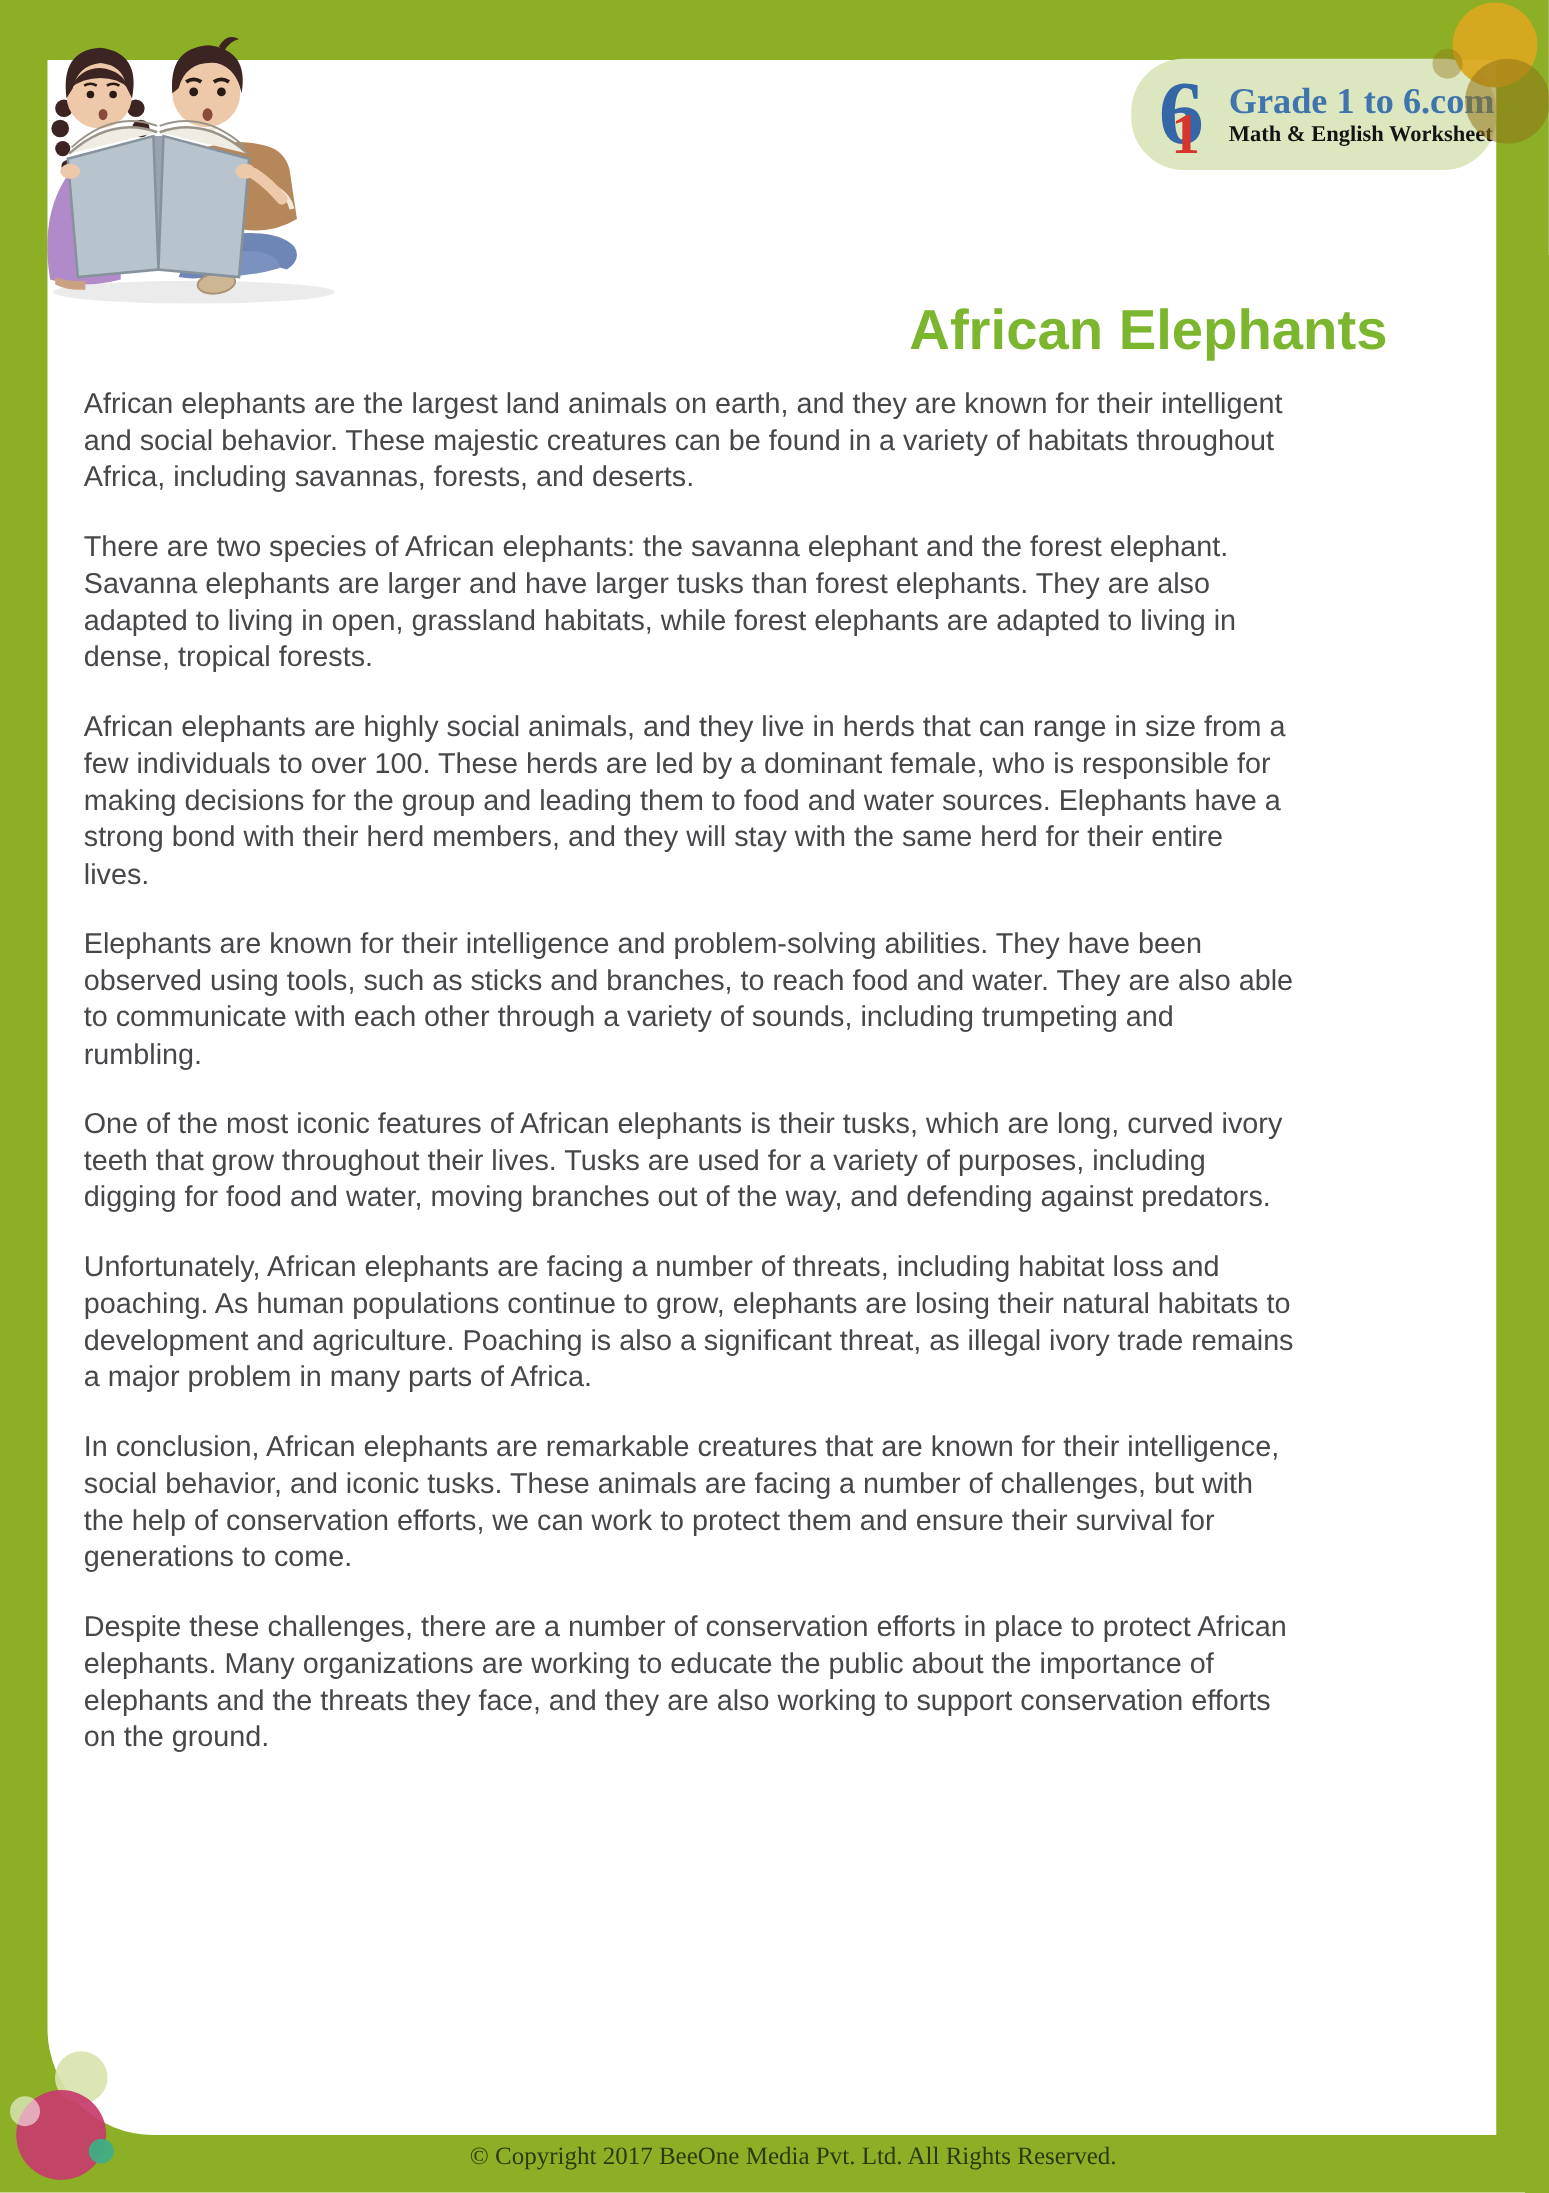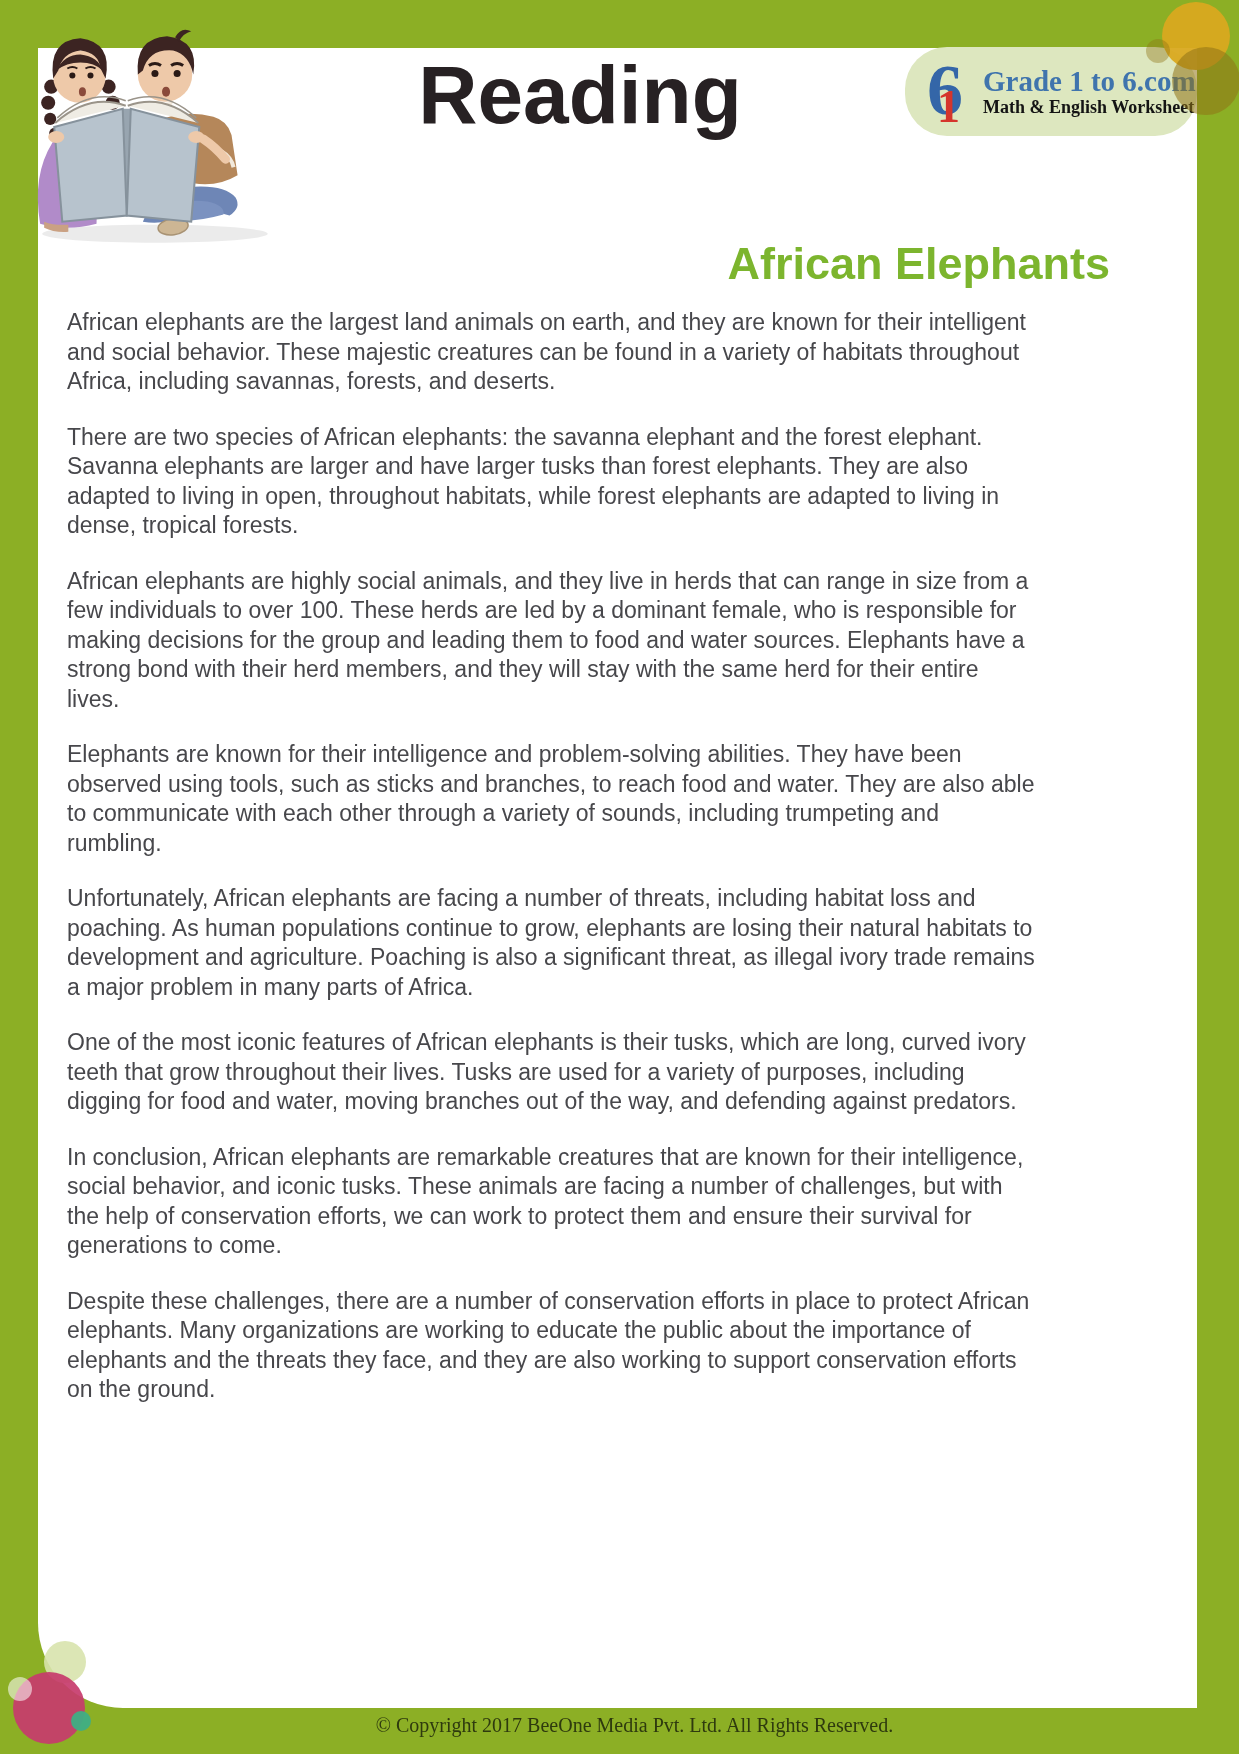--- a/index.html
+++ b/index.html
@@ -138,29 +138,28 @@
     <text x="0" y="58" class="logo-six">6</text>
     <text x="10" y="66" class="logo-one">1</text>
   </svg>
   <div class="logo-text">
     <div class="logo-site">Grade 1 to 6.com</div>
     <div class="logo-tagline">Math &amp; English Worksheet</div>
   </div>
 </div>
 
 <div class="title-block">
-  <div>Reading</div>
 </div>
 
 <div class="subtitle">African Elephants</div>
 
 <div class="passage">
   <p>African elephants are the largest land animals on earth, and they are known for their intelligent and social behavior. These majestic creatures can be found in a variety of habitats throughout Africa, including savannas, forests, and deserts.</p>
-  <p>There are two species of African elephants: the savanna elephant and the forest elephant. Savanna elephants are larger and have larger tusks than forest elephants. They are also adapted to living in open, throughout habitats, while forest elephants are adapted to living in dense, tropical forests.</p>
+  <p>There are two species of African elephants: the savanna elephant and the forest elephant. Savanna elephants are larger and have larger tusks than forest elephants. They are also adapted to living in open, grassland habitats, while forest elephants are adapted to living in dense, tropical forests.</p>
   <p>African elephants are highly social animals, and they live in herds that can range in size from a few individuals to over 100. These herds are led by a dominant female, who is responsible for making decisions for the group and leading them to food and water sources. Elephants have a strong bond with their herd members, and they will stay with the same herd for their entire lives.</p>
   <p>Elephants are known for their intelligence and problem-solving abilities. They have been observed using tools, such as sticks and branches, to reach food and water. They are also able to communicate with each other through a variety of sounds, including trumpeting and rumbling.</p>
+  <p>One of the most iconic features of African elephants is their tusks, which are long, curved ivory teeth that grow throughout their lives. Tusks are used for a variety of purposes, including digging for food and water, moving branches out of the way, and defending against predators.</p>
   <p>Unfortunately, African elephants are facing a number of threats, including habitat loss and poaching. As human populations continue to grow, elephants are losing their natural habitats to development and agriculture. Poaching is also a significant threat, as illegal ivory trade remains a major problem in many parts of Africa.</p>
-  <p>One of the most iconic features of African elephants is their tusks, which are long, curved ivory teeth that grow throughout their lives. Tusks are used for a variety of purposes, including digging for food and water, moving branches out of the way, and defending against predators.</p>
   <p>In conclusion, African elephants are remarkable creatures that are known for their intelligence, social behavior, and iconic tusks. These animals are facing a number of challenges, but with the help of conservation efforts, we can work to protect them and ensure their survival for generations to come.</p>
   <p>Despite these challenges, there are a number of conservation efforts in place to protect African elephants. Many organizations are working to educate the public about the importance of elephants and the threats they face, and they are also working to support conservation efforts on the ground.</p>
 </div>
 
 <div class="footer">© Copyright 2017 BeeOne Media Pvt. Ltd. All Rights Reserved.</div>
 
 </body></html>

